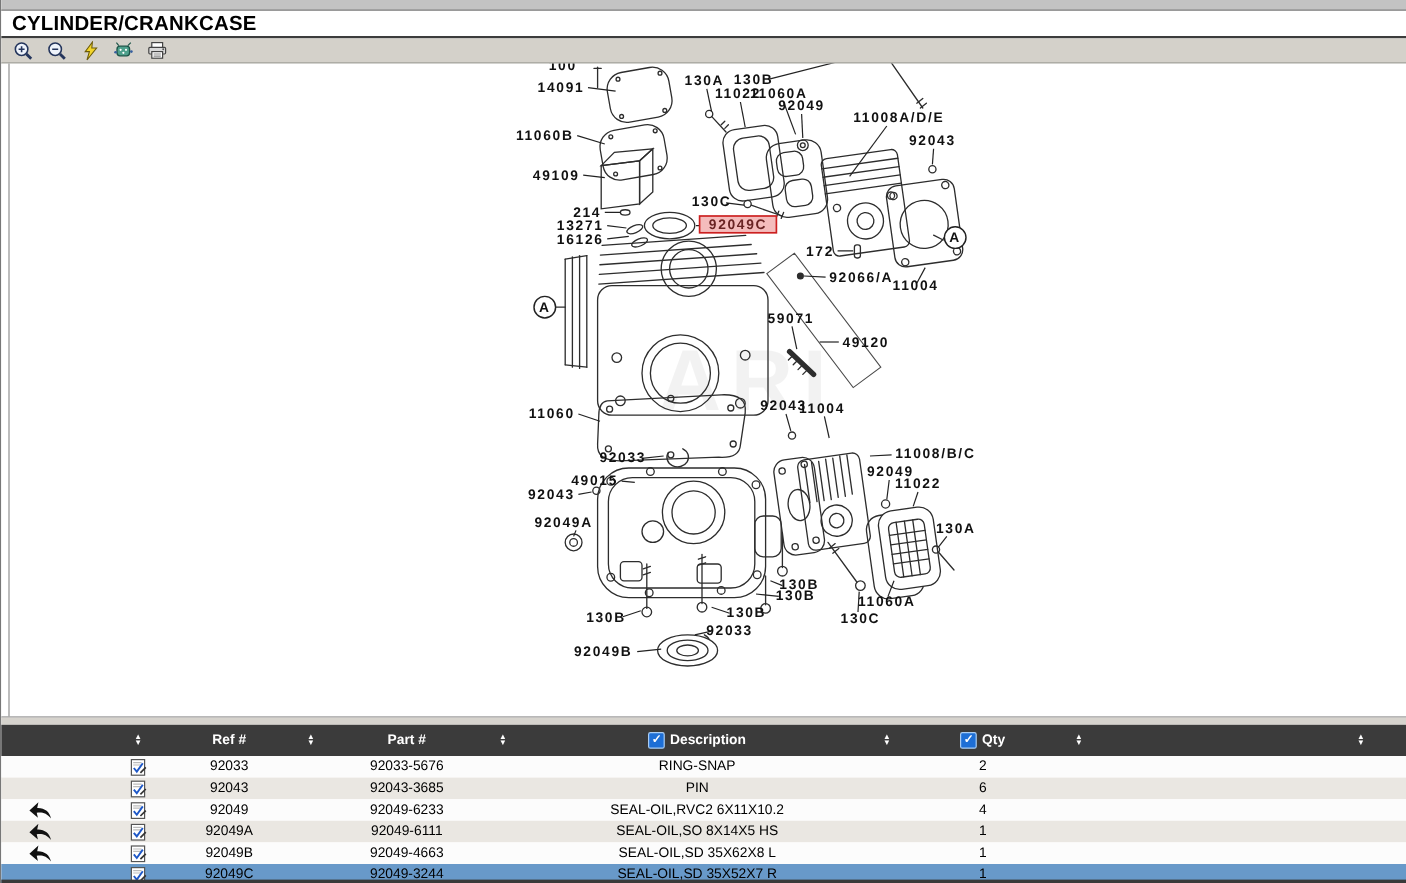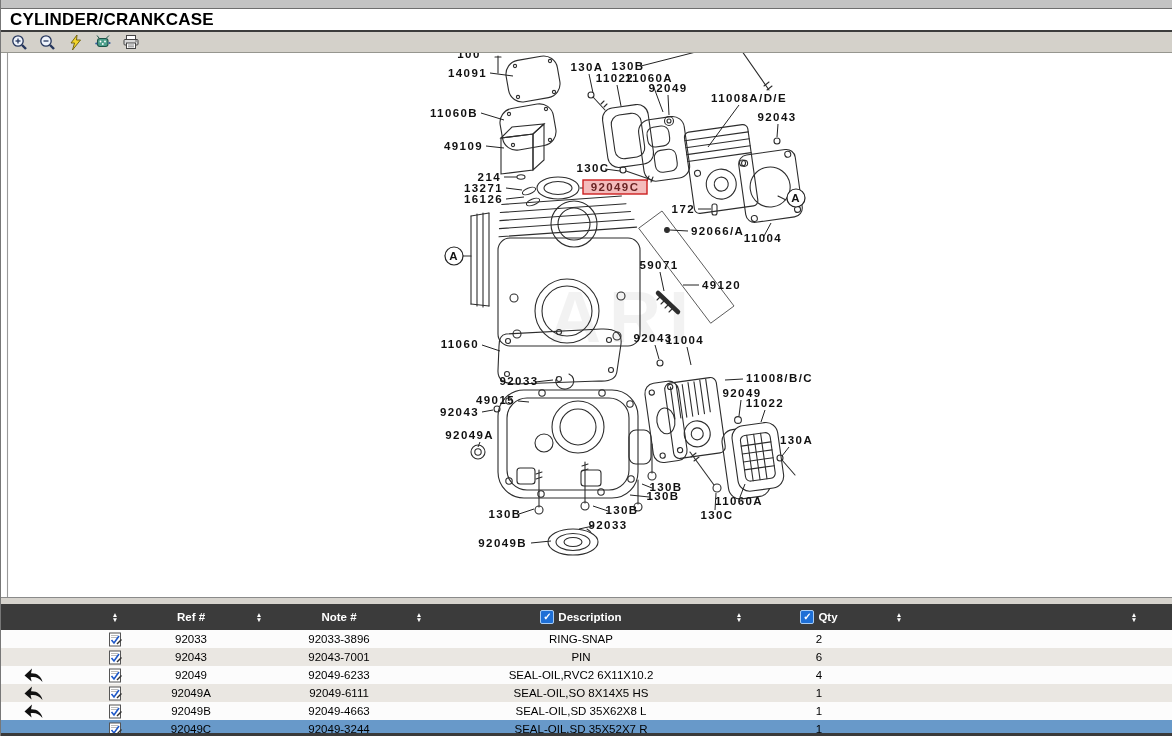--- a/index.html
+++ b/index.html
@@ -412,21 +412,21 @@
     <div class="hcell"></div>
     <div class="hcell sortbtn">
         <span class="up"></span>
         <span class="dn"></span>
       </div>
     <div class="hcell">Ref #</div>
     <div class="hcell sortbtn">
         <span class="up"></span>
         <span class="dn"></span>
       </div>
-    <div class="hcell">Note #</div>
+    <div class="hcell">Part #</div>
     <div class="hcell sortbtn">
         <span class="up"></span>
         <span class="dn"></span>
       </div>
     <div class="hcell">
       <span class="cb"></span>
       <span>Description</span>
     </div>
     <div class="hcell sortbtn">
         <span class="up"></span>
@@ -456,21 +456,21 @@
           <svg width="15" height="15" viewBox="0 0 15 15">
             <rect x="1.5" y="1" width="11" height="13" fill="#fff" stroke="#555"></rect>
             <line x1="3" y1="3.5" x2="10" y2="3.5" stroke="#bbb"></line>
             <line x1="3" y1="5.5" x2="10" y2="5.5" stroke="#bbb"></line>
             <path d="M3.5 8 L6 11 L11 4" stroke="#1e58c8" stroke-width="1.6" fill="none"></path>
             <line x1="9" y1="12" x2="13.5" y2="7.5" stroke="#333" stroke-width="1.4"></line>
           </svg>
         </div>
         <div class="cell">92033</div>
         <div class="cell"></div>
-        <div class="cell">92033-3896</div>
+        <div class="cell">92033-5676</div>
         <div class="cell"></div>
         <div class="cell">RING-SNAP</div>
         <div class="cell"></div>
         <div class="cell">2</div>
         <div class="cell"></div>
         <div class="cell"></div>
         <div class="cell"></div>
         <div class="cell"></div>
       </div>
       <div class="trow grid even">
@@ -479,21 +479,21 @@
           <svg width="15" height="15" viewBox="0 0 15 15">
             <rect x="1.5" y="1" width="11" height="13" fill="#fff" stroke="#555"></rect>
             <line x1="3" y1="3.5" x2="10" y2="3.5" stroke="#bbb"></line>
             <line x1="3" y1="5.5" x2="10" y2="5.5" stroke="#bbb"></line>
             <path d="M3.5 8 L6 11 L11 4" stroke="#1e58c8" stroke-width="1.6" fill="none"></path>
             <line x1="9" y1="12" x2="13.5" y2="7.5" stroke="#333" stroke-width="1.4"></line>
           </svg>
         </div>
         <div class="cell">92043</div>
         <div class="cell"></div>
-        <div class="cell">92043-7001</div>
+        <div class="cell">92043-3685</div>
         <div class="cell"></div>
         <div class="cell">PIN</div>
         <div class="cell"></div>
         <div class="cell">6</div>
         <div class="cell"></div>
         <div class="cell"></div>
         <div class="cell"></div>
         <div class="cell"></div>
       </div>
       <div class="trow grid odd">

